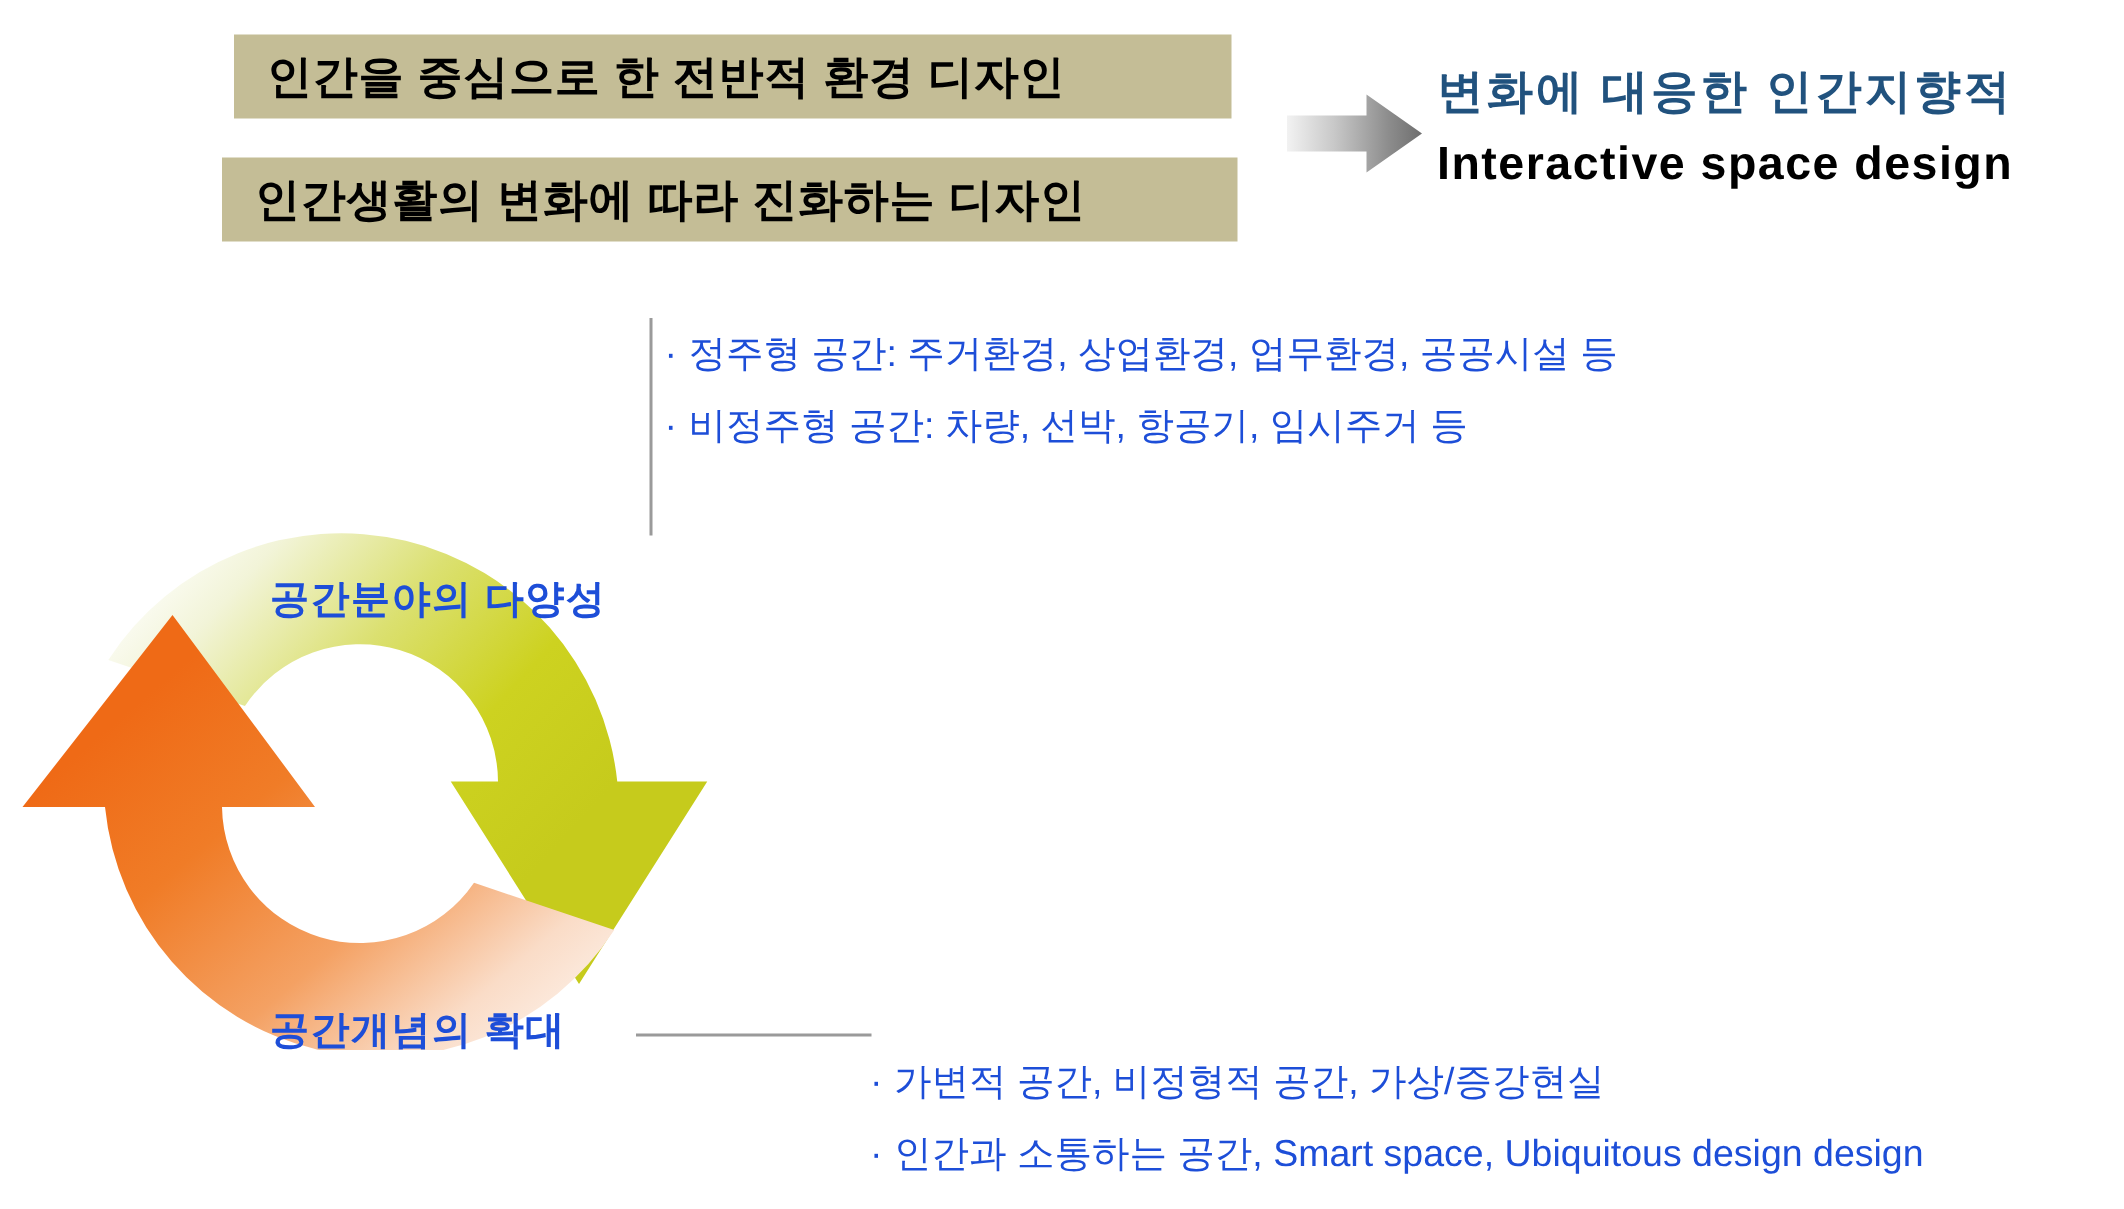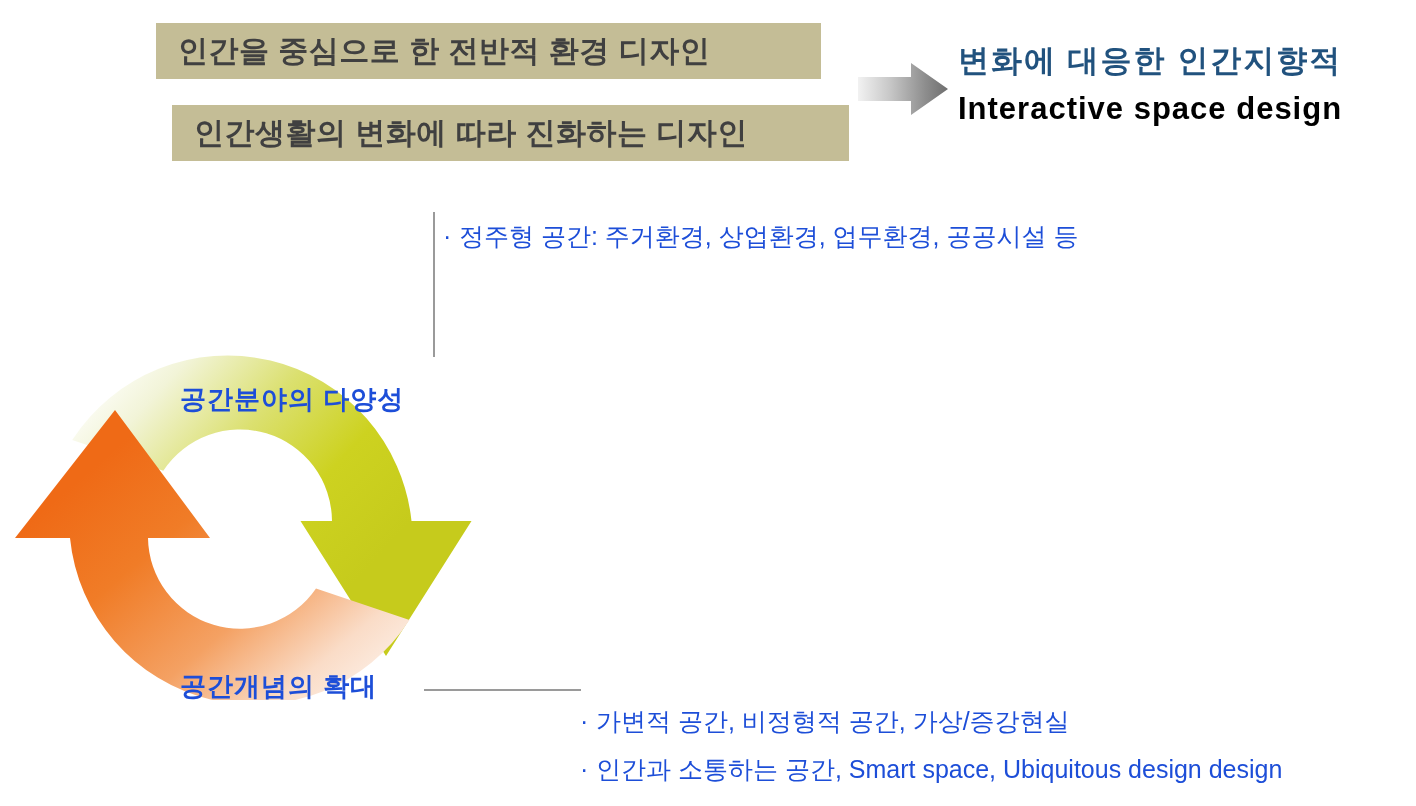--- a/index.html
+++ b/index.html
@@ -15,38 +15,38 @@
     width: 1416px;
     height: 806px;
     background: #ffffff;
     overflow: hidden;
   }
 
   
   .banner {
     position: absolute;
     background: #c4bd96;
-    color: #404040;
+    color: #000000;
     font-weight: bold;
     display: flex;
     align-items: center;
     letter-spacing: 0.5px;
     white-space: nowrap;
     box-sizing: border-box;
   }
   #banner-1 {
     left: 156px;
     top: 23px;
     width: 665px;
     height: 56px;
     font-size: 30px;
     padding-left: 22px;
   }
   #banner-2 {
-    left: 172px;
+    left: 148px;
     top: 105px;
     width: 677px;
     height: 56px;
     font-size: 30px;
     padding-left: 22px;
   }
 
   
   #gray-arrow {
     position: absolute;
@@ -178,20 +178,23 @@
     <div id="headline-en">Interactive space design</div>
   </div>
 
   <div id="connector-top"></div>
   <div id="connector-bottom"></div>
 
   <div id="bullets-top" class="bullets">
     <div class="bullet-line">
       <span class="dot">·</span><span>정주형 공간: 주거환경, 상업환경, 업무환경, 공공시설 등</span>
     </div>
+    <div class="bullet-line">
+      <span class="dot">·</span><span>비정주형 공간: 차량, 선박, 항공기, 임시주거 등</span>
+    </div>
   </div>
 
   <div id="bullets-bottom" class="bullets">
     <div class="bullet-line">
       <span class="dot">·</span><span>가변적 공간, 비정형적 공간, 가상/증강현실</span>
     </div>
     <div class="bullet-line">
       <span class="dot">·</span><span>인간과 소통하는 공간, Smart space, Ubiquitous design design</span>
     </div>
   </div>

